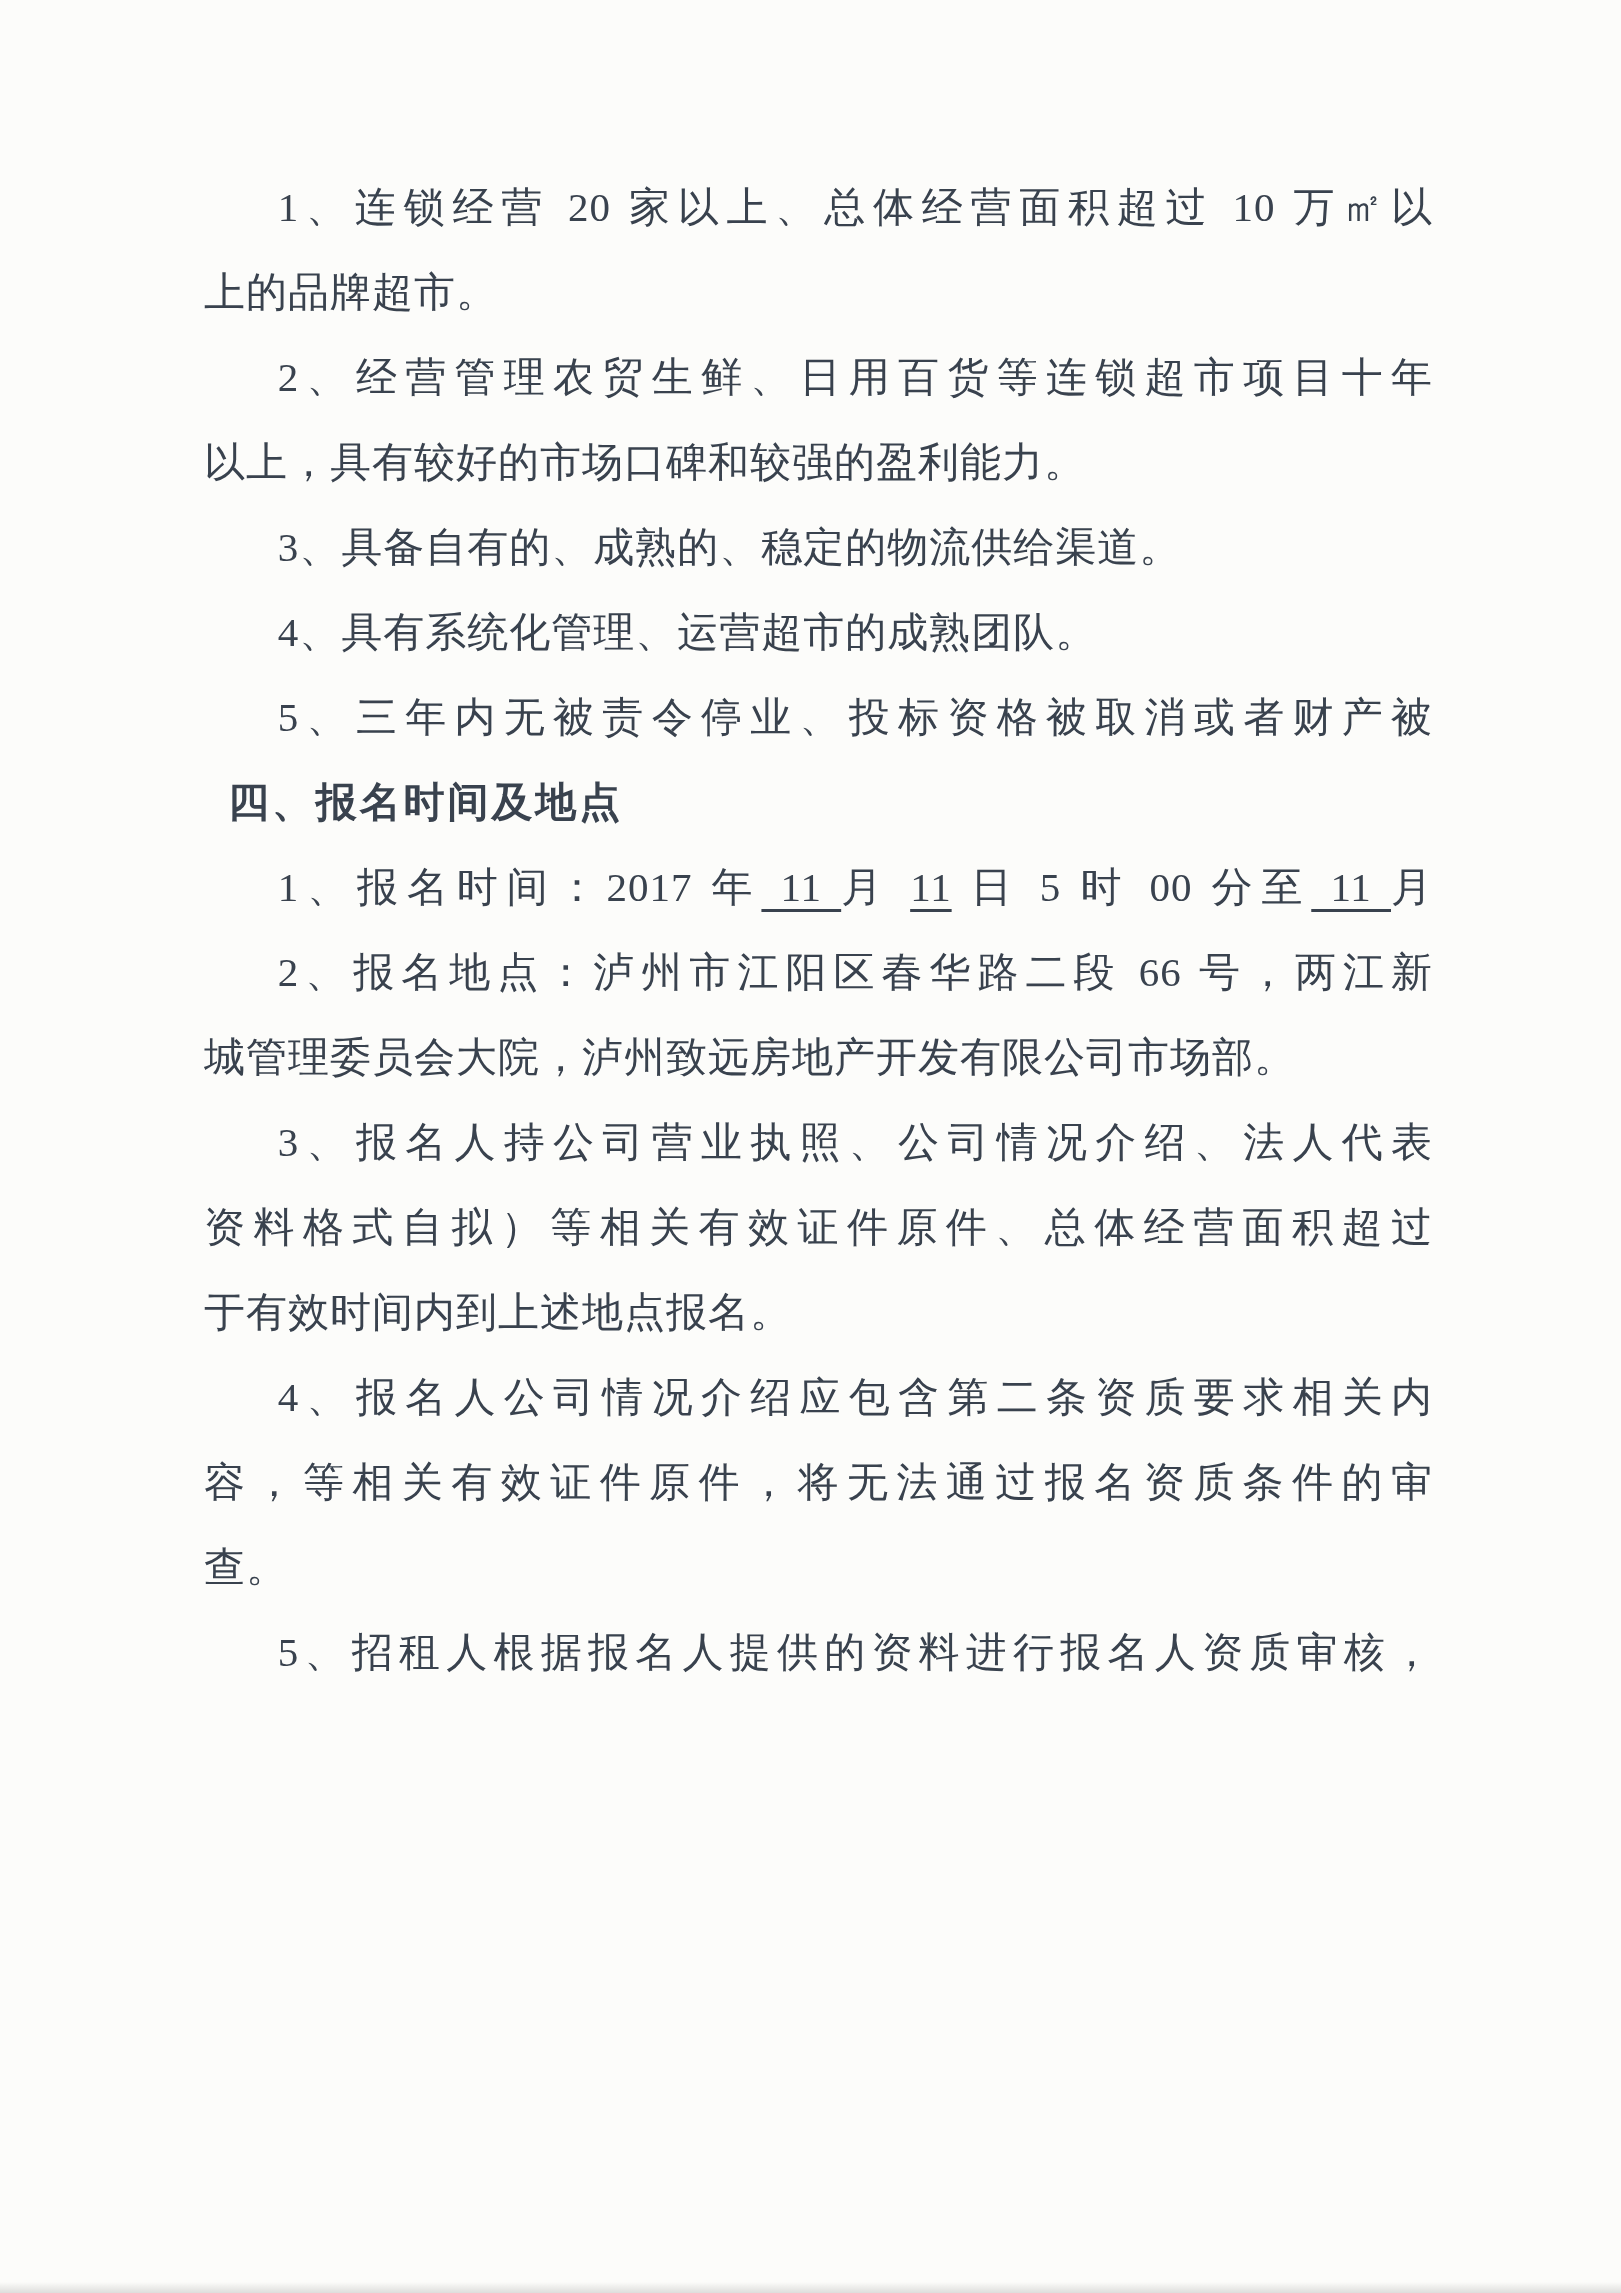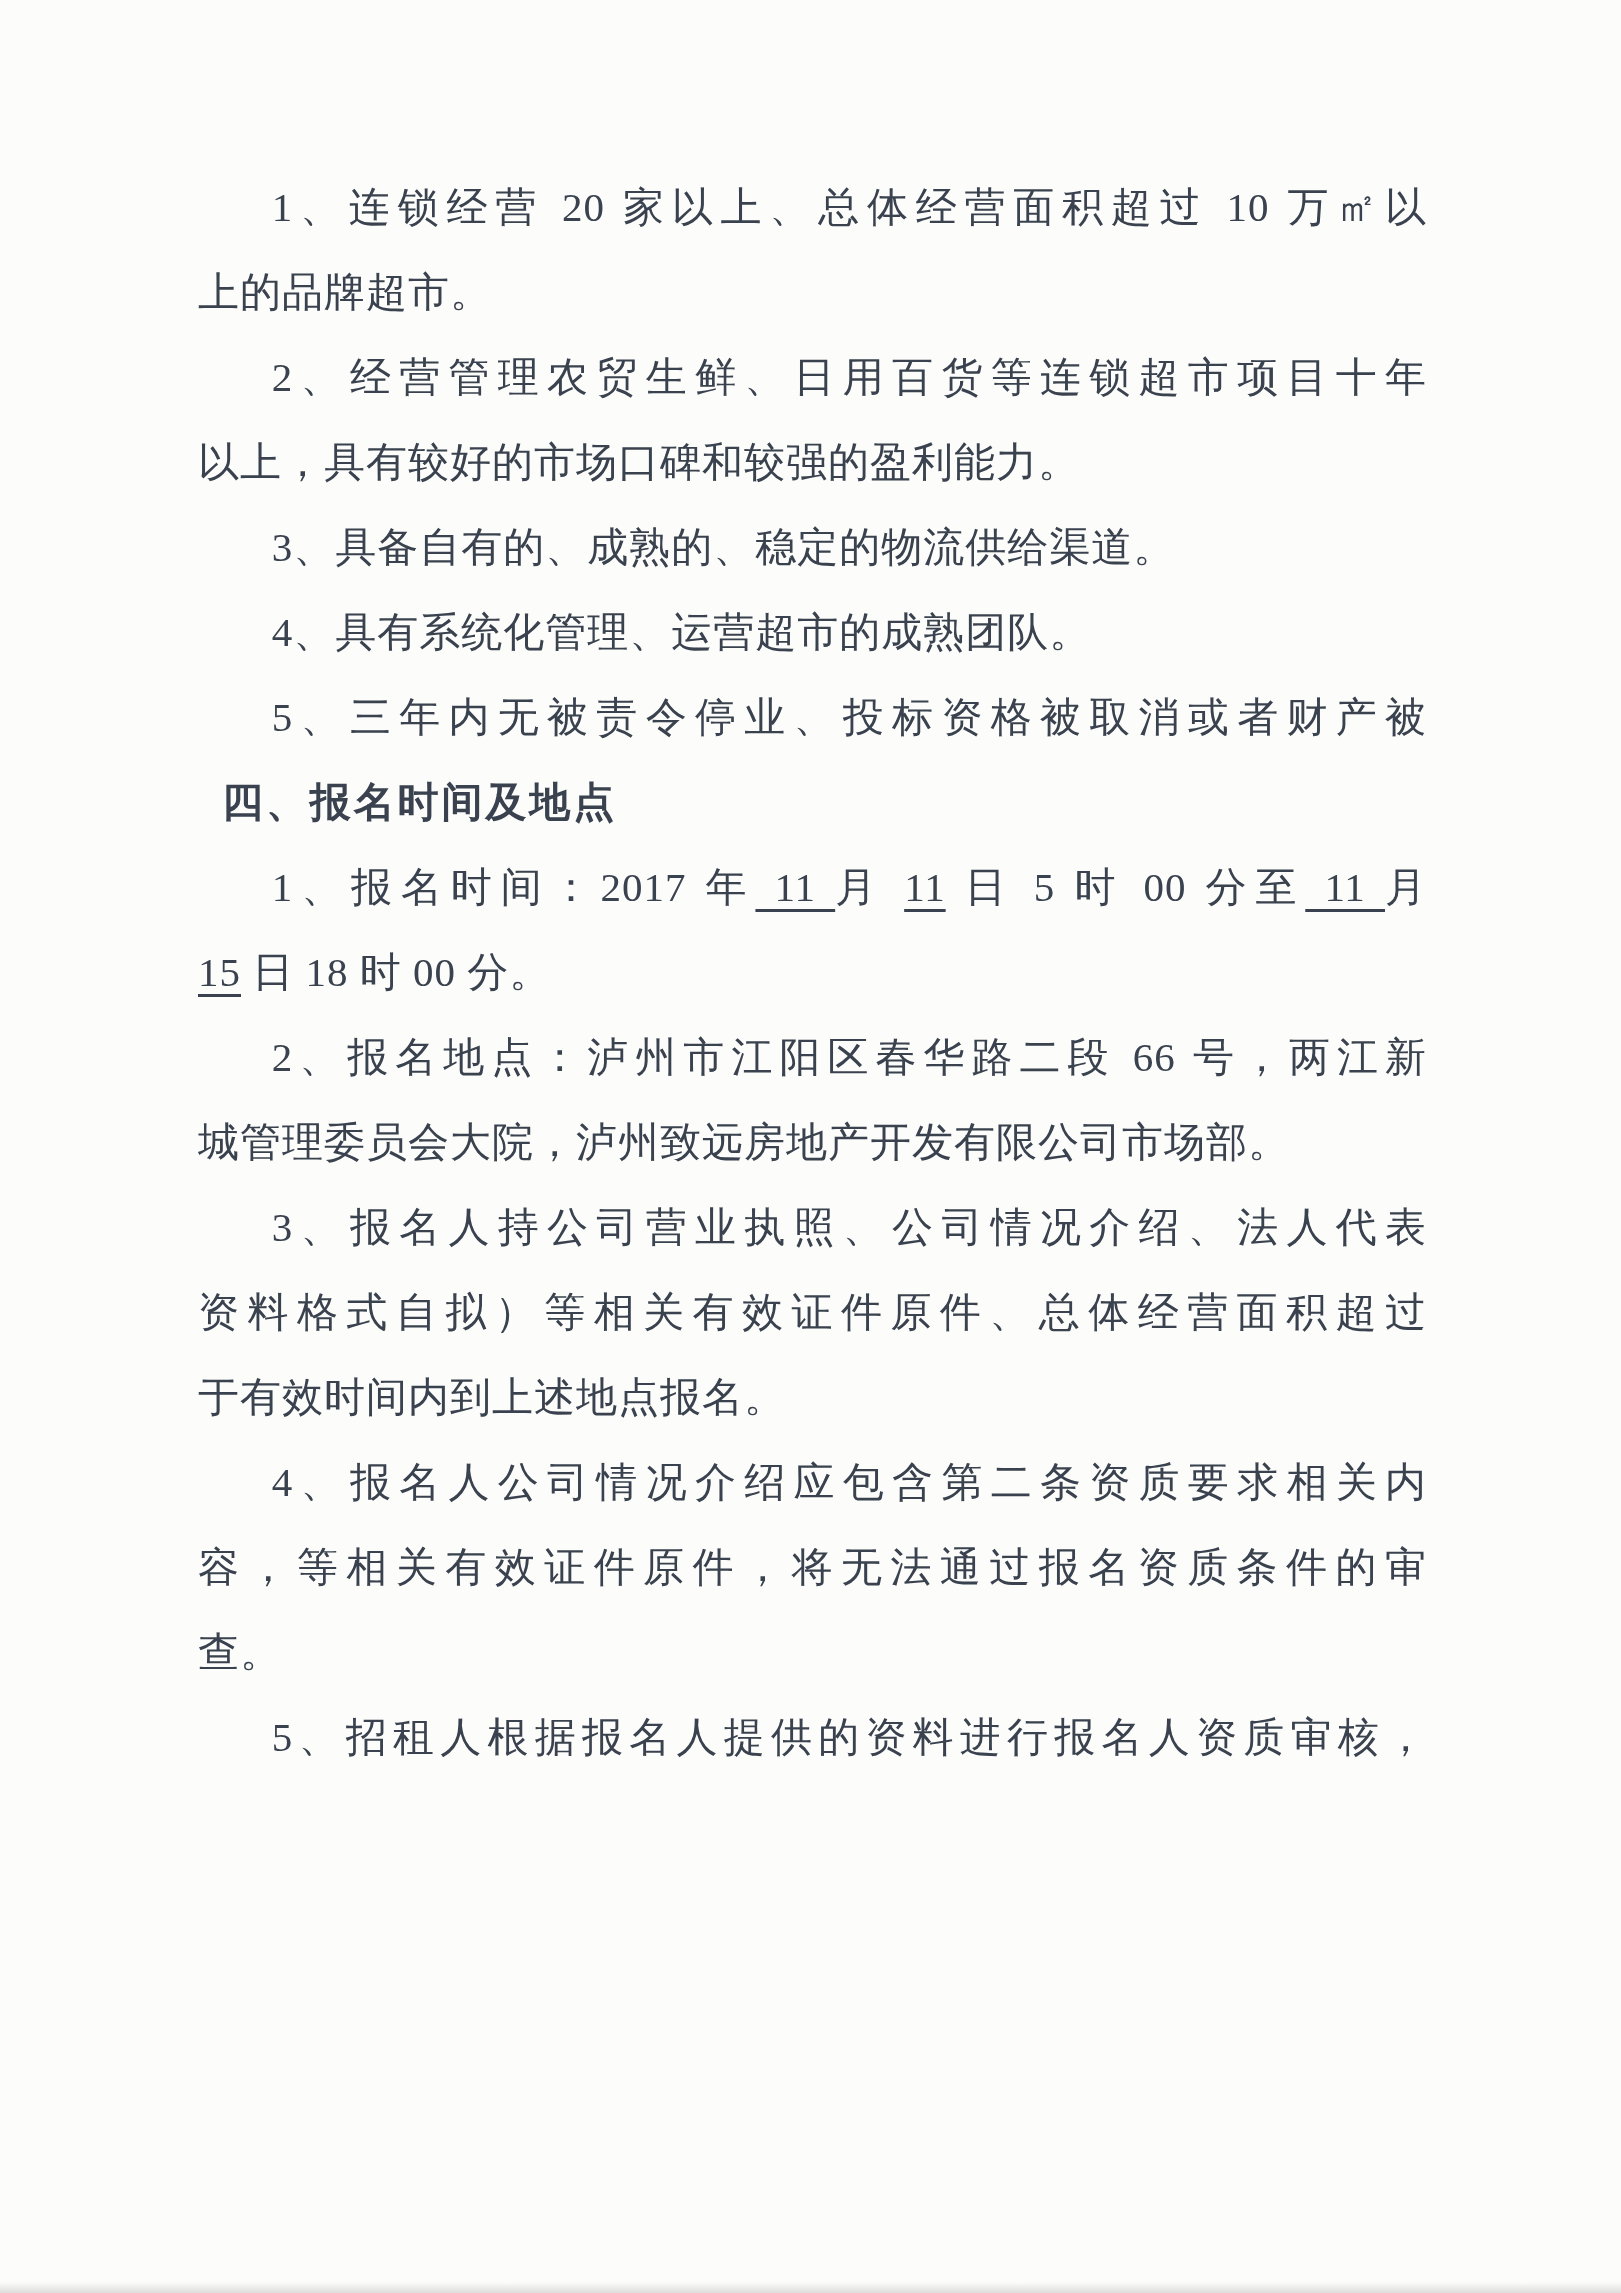--- a/index.html
+++ b/index.html
@@ -10,21 +10,21 @@
   .page {
     position: relative;
     width: 1621px;
     height: 2294px;
     background: #fcfcfa;
     overflow: hidden;
     font-family: "Liberation Serif", "DejaVu Serif", serif;
   }
   .doc-body {
     position: absolute;
-    left: 198px;
+    left: 204px;
     top: 165px;
     width: 1229px;
   }
   .doc-line {
     font-size: 41px;
     line-height: 85px;
     height: 85px;
     color: #39424e;
     letter-spacing: 1px;
     white-space: nowrap;
@@ -64,21 +64,20 @@
   <div class="doc-body">
       <div class="doc-line indent fill"><span>1、连锁经营 20 家以上、总体经营面积超过 10 万㎡以</span></div>
       <div class="doc-line"><span>上的品牌超市。</span></div>
       <div class="doc-line indent fill"><span>2、经营管理农贸生鲜、日用百货等连锁超市项目十年</span></div>
       <div class="doc-line"><span>以上，具有较好的市场口碑和较强的盈利能力。</span></div>
       <div class="doc-line indent"><span>3、具备自有的、成熟的、稳定的物流供给渠道。</span></div>
       <div class="doc-line indent"><span>4、具有系统化管理、运营超市的成熟团队。</span></div>
       <div class="doc-line indent fill"><span>5、三年内无被责令停业、投标资格被取消或者财产被</span></div>
       <div class="doc-line heading"><span>四、报名时间及地点</span></div>
       <div class="doc-line indent fill"><span>1、报名时间：2017 年</span><span class="u">&nbsp;11&nbsp;</span><span>月 </span><span class="u">11</span><span> 日 5 时 00 分至</span><span class="u">&nbsp;11&nbsp;</span><span>月</span></div>
-      <div class="doc-line"><span class="u">15</span><span> 日 18 时 00 分。</span></div>
       <div class="doc-line indent fill"><span>2、报名地点：泸州市江阳区春华路二段 66 号，两江新</span></div>
       <div class="doc-line"><span>城管理委员会大院，泸州致远房地产开发有限公司市场部。</span></div>
       <div class="doc-line indent fill"><span>3、报名人持公司营业执照、公司情况介绍、法人代表</span></div>
       <div class="doc-line fill"><span>资料格式自拟）等相关有效证件原件、总体经营面积超过</span></div>
       <div class="doc-line"><span>于有效时间内到上述地点报名。</span></div>
       <div class="doc-line indent fill"><span>4、报名人公司情况介绍应包含第二条资质要求相关内</span></div>
       <div class="doc-line fill"><span>容，等相关有效证件原件，将无法通过报名资质条件的审</span></div>
       <div class="doc-line"><span>查。</span></div>
       <div class="doc-line indent fill"><span>5、招租人根据报名人提供的资料进行报名人资质审核，</span></div>
     </div>

